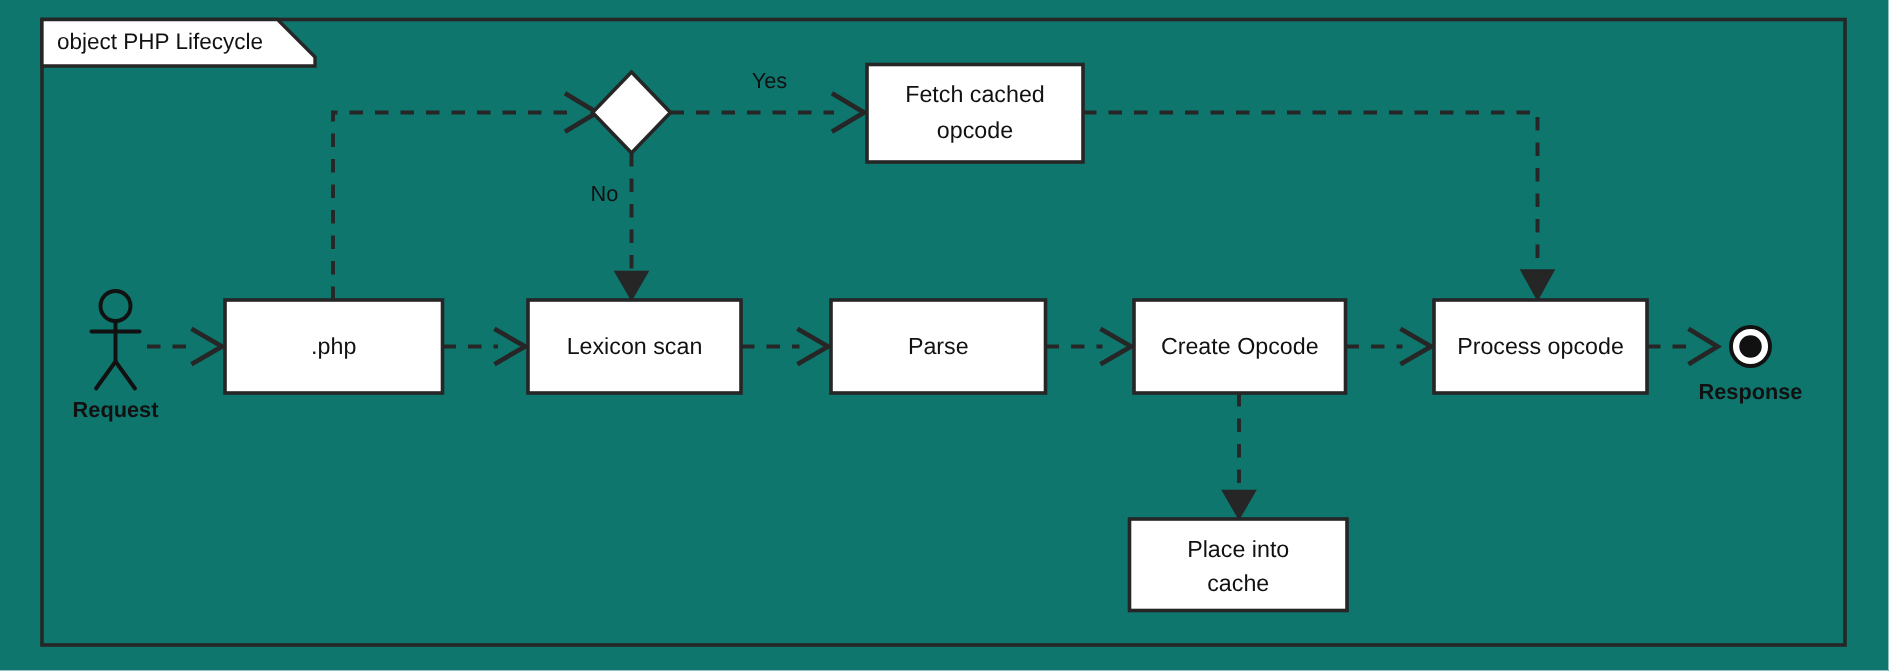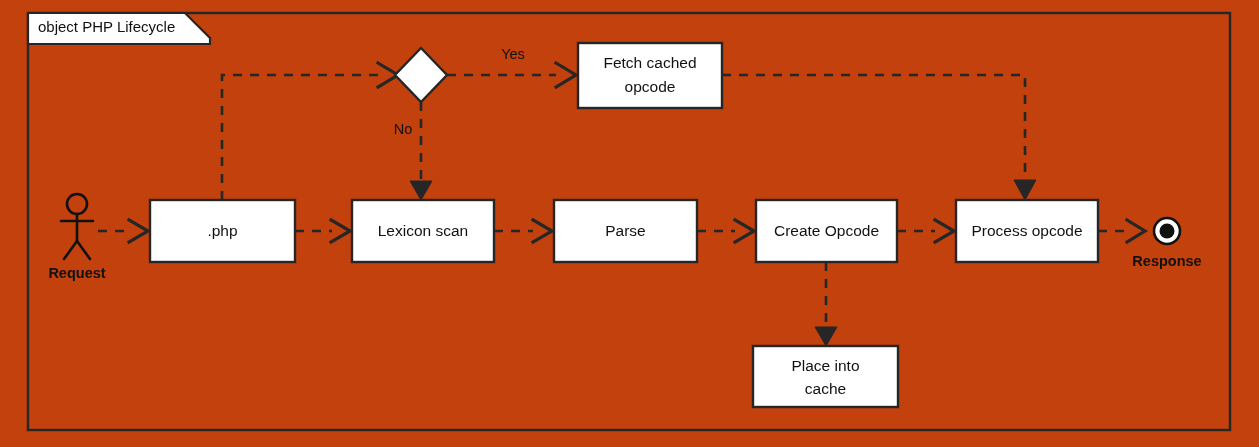--- a/index.html
+++ b/index.html
@@ -10,21 +10,21 @@
   body {
     width: 1259px;
     height: 447px;
     font-family: "Liberation Sans", sans-serif;
     overflow: hidden;
   }
   #diagram-root {
     position: relative;
     width: 1259px;
     height: 447px;
-    background: #c2410c;
+    background: #0f766e;
   }
   svg#uml-canvas {
     display: block;
     width: 1259px;
     height: 447px;
   }
   .frame-border {
     fill: none;
     stroke: #262626;
     stroke-width: 2.4;

